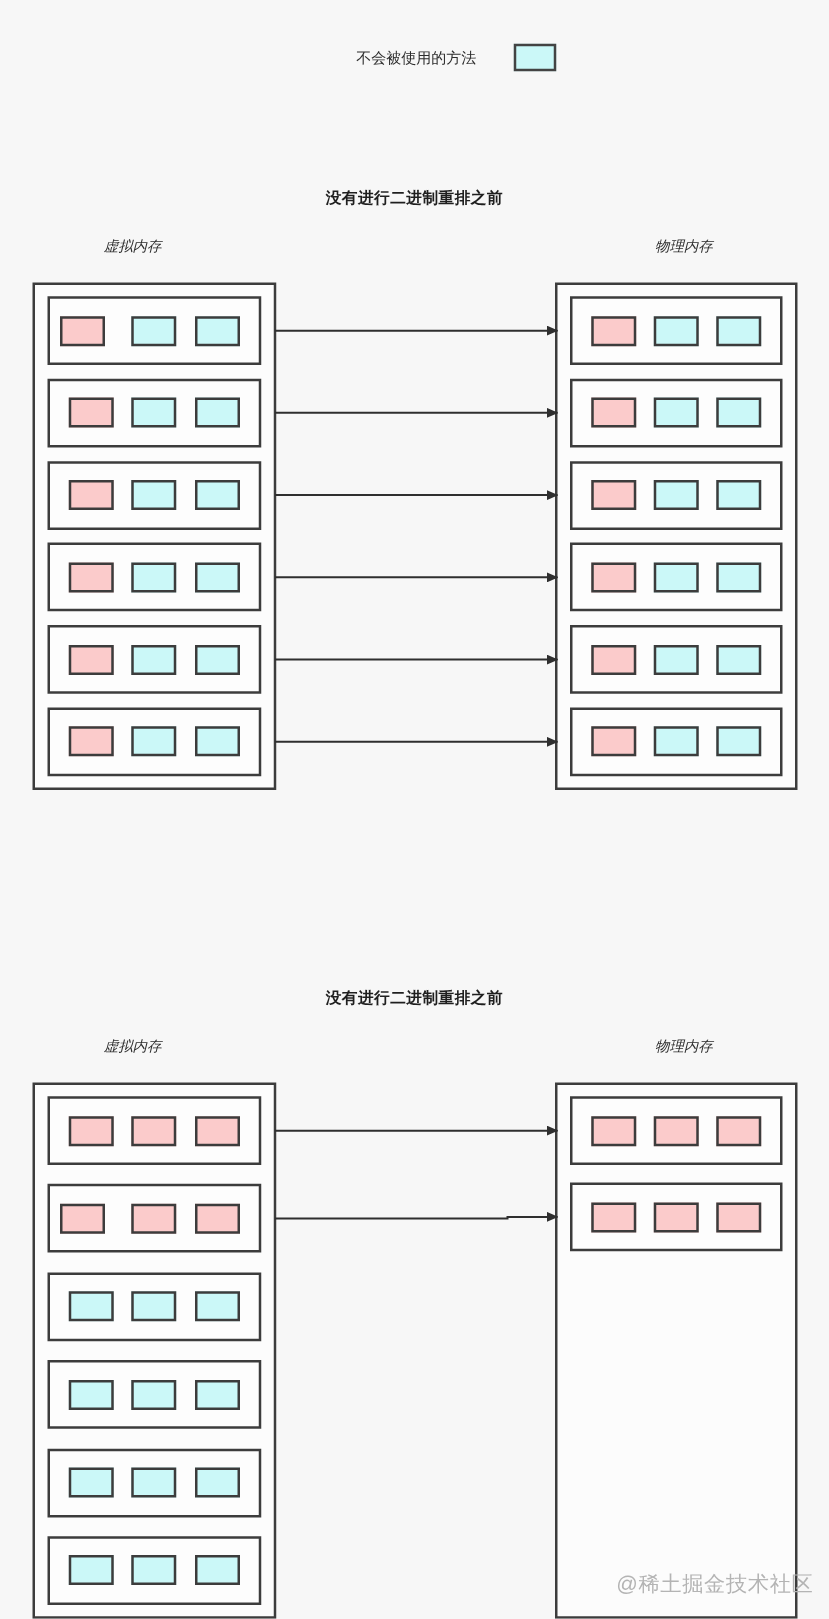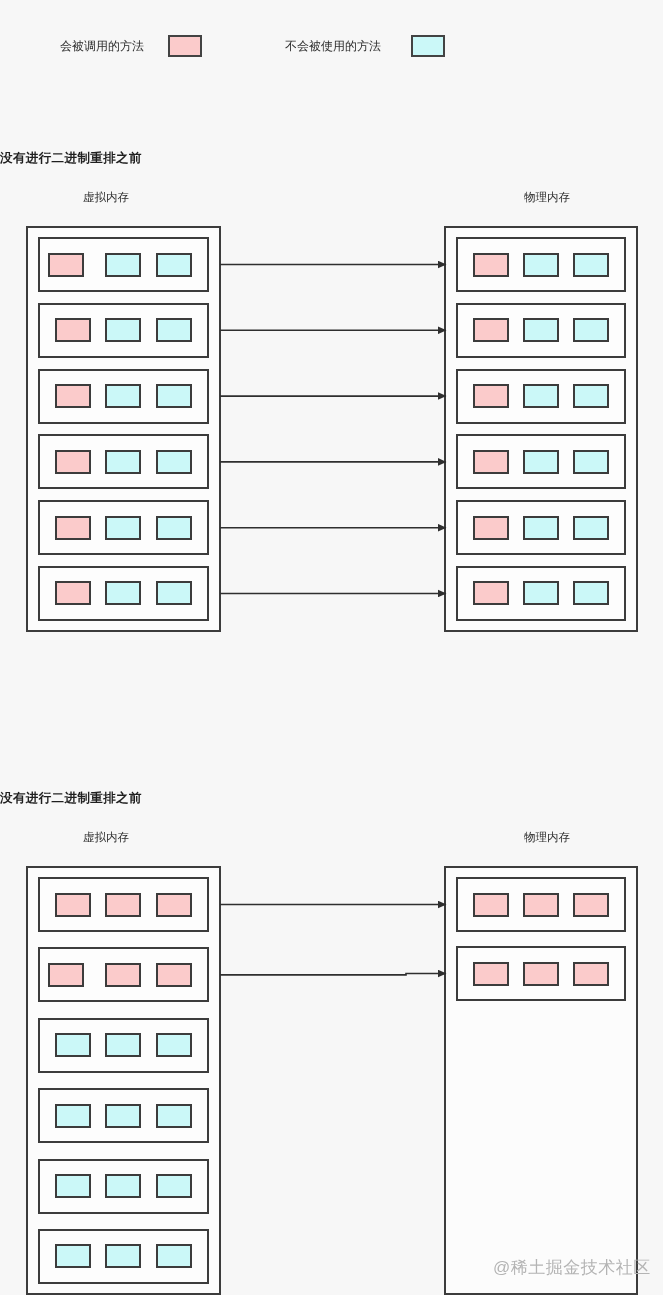--- a/index.html
+++ b/index.html
@@ -54,31 +54,33 @@
   
   .section { position: absolute; left: 0; width: 663px; }
   #section-1 { top: 150px; }
   #section-2 { top: 790px; }
 
   .section-title {
     position: absolute;
     top: 0;
     left: 0;
     width: 663px;
+    text-align: center;
     font-size: 12.5px;
     font-weight: bold;
     letter-spacing: 0.4px;
     color: #1f1f1f;
   }
   .col-label {
     position: absolute;
     top: 40px;
     font-size: 11.5px;
     color: #2d2d2d;
     white-space: nowrap;
+    font-style: italic;
   }
   .col-label.left  { left: 83px; }
   .col-label.right { left: 524px; }
 
   
   .mem-box {
     position: absolute;
     border: 2.5px solid #3c3c3c;
     box-sizing: border-box;
     background: #fcfcfc;
@@ -144,24 +146,20 @@
     font-size: 17px;
     color: #b4b4b4;
     white-space: nowrap;
     letter-spacing: 0.5px;
   }
 </style>
 </head>
 <body>
 
 <div class="legend">
-  <div class="legend-entry called">
-    <span class="legend-label">会被调用的方法</span>
-    <span class="legend-swatch sw-pink"></span>
-  </div>
   <div class="legend-entry unused">
     <span class="legend-label">不会被使用的方法</span>
     <span class="legend-swatch sw-cyan"></span>
   </div>
 </div>
 
 <div class="section" id="section-1">
   <div class="section-title">没有进行二进制重排之前</div>
   <div class="col-label left">虚拟内存</div>
   <div class="col-label right">物理内存</div>

